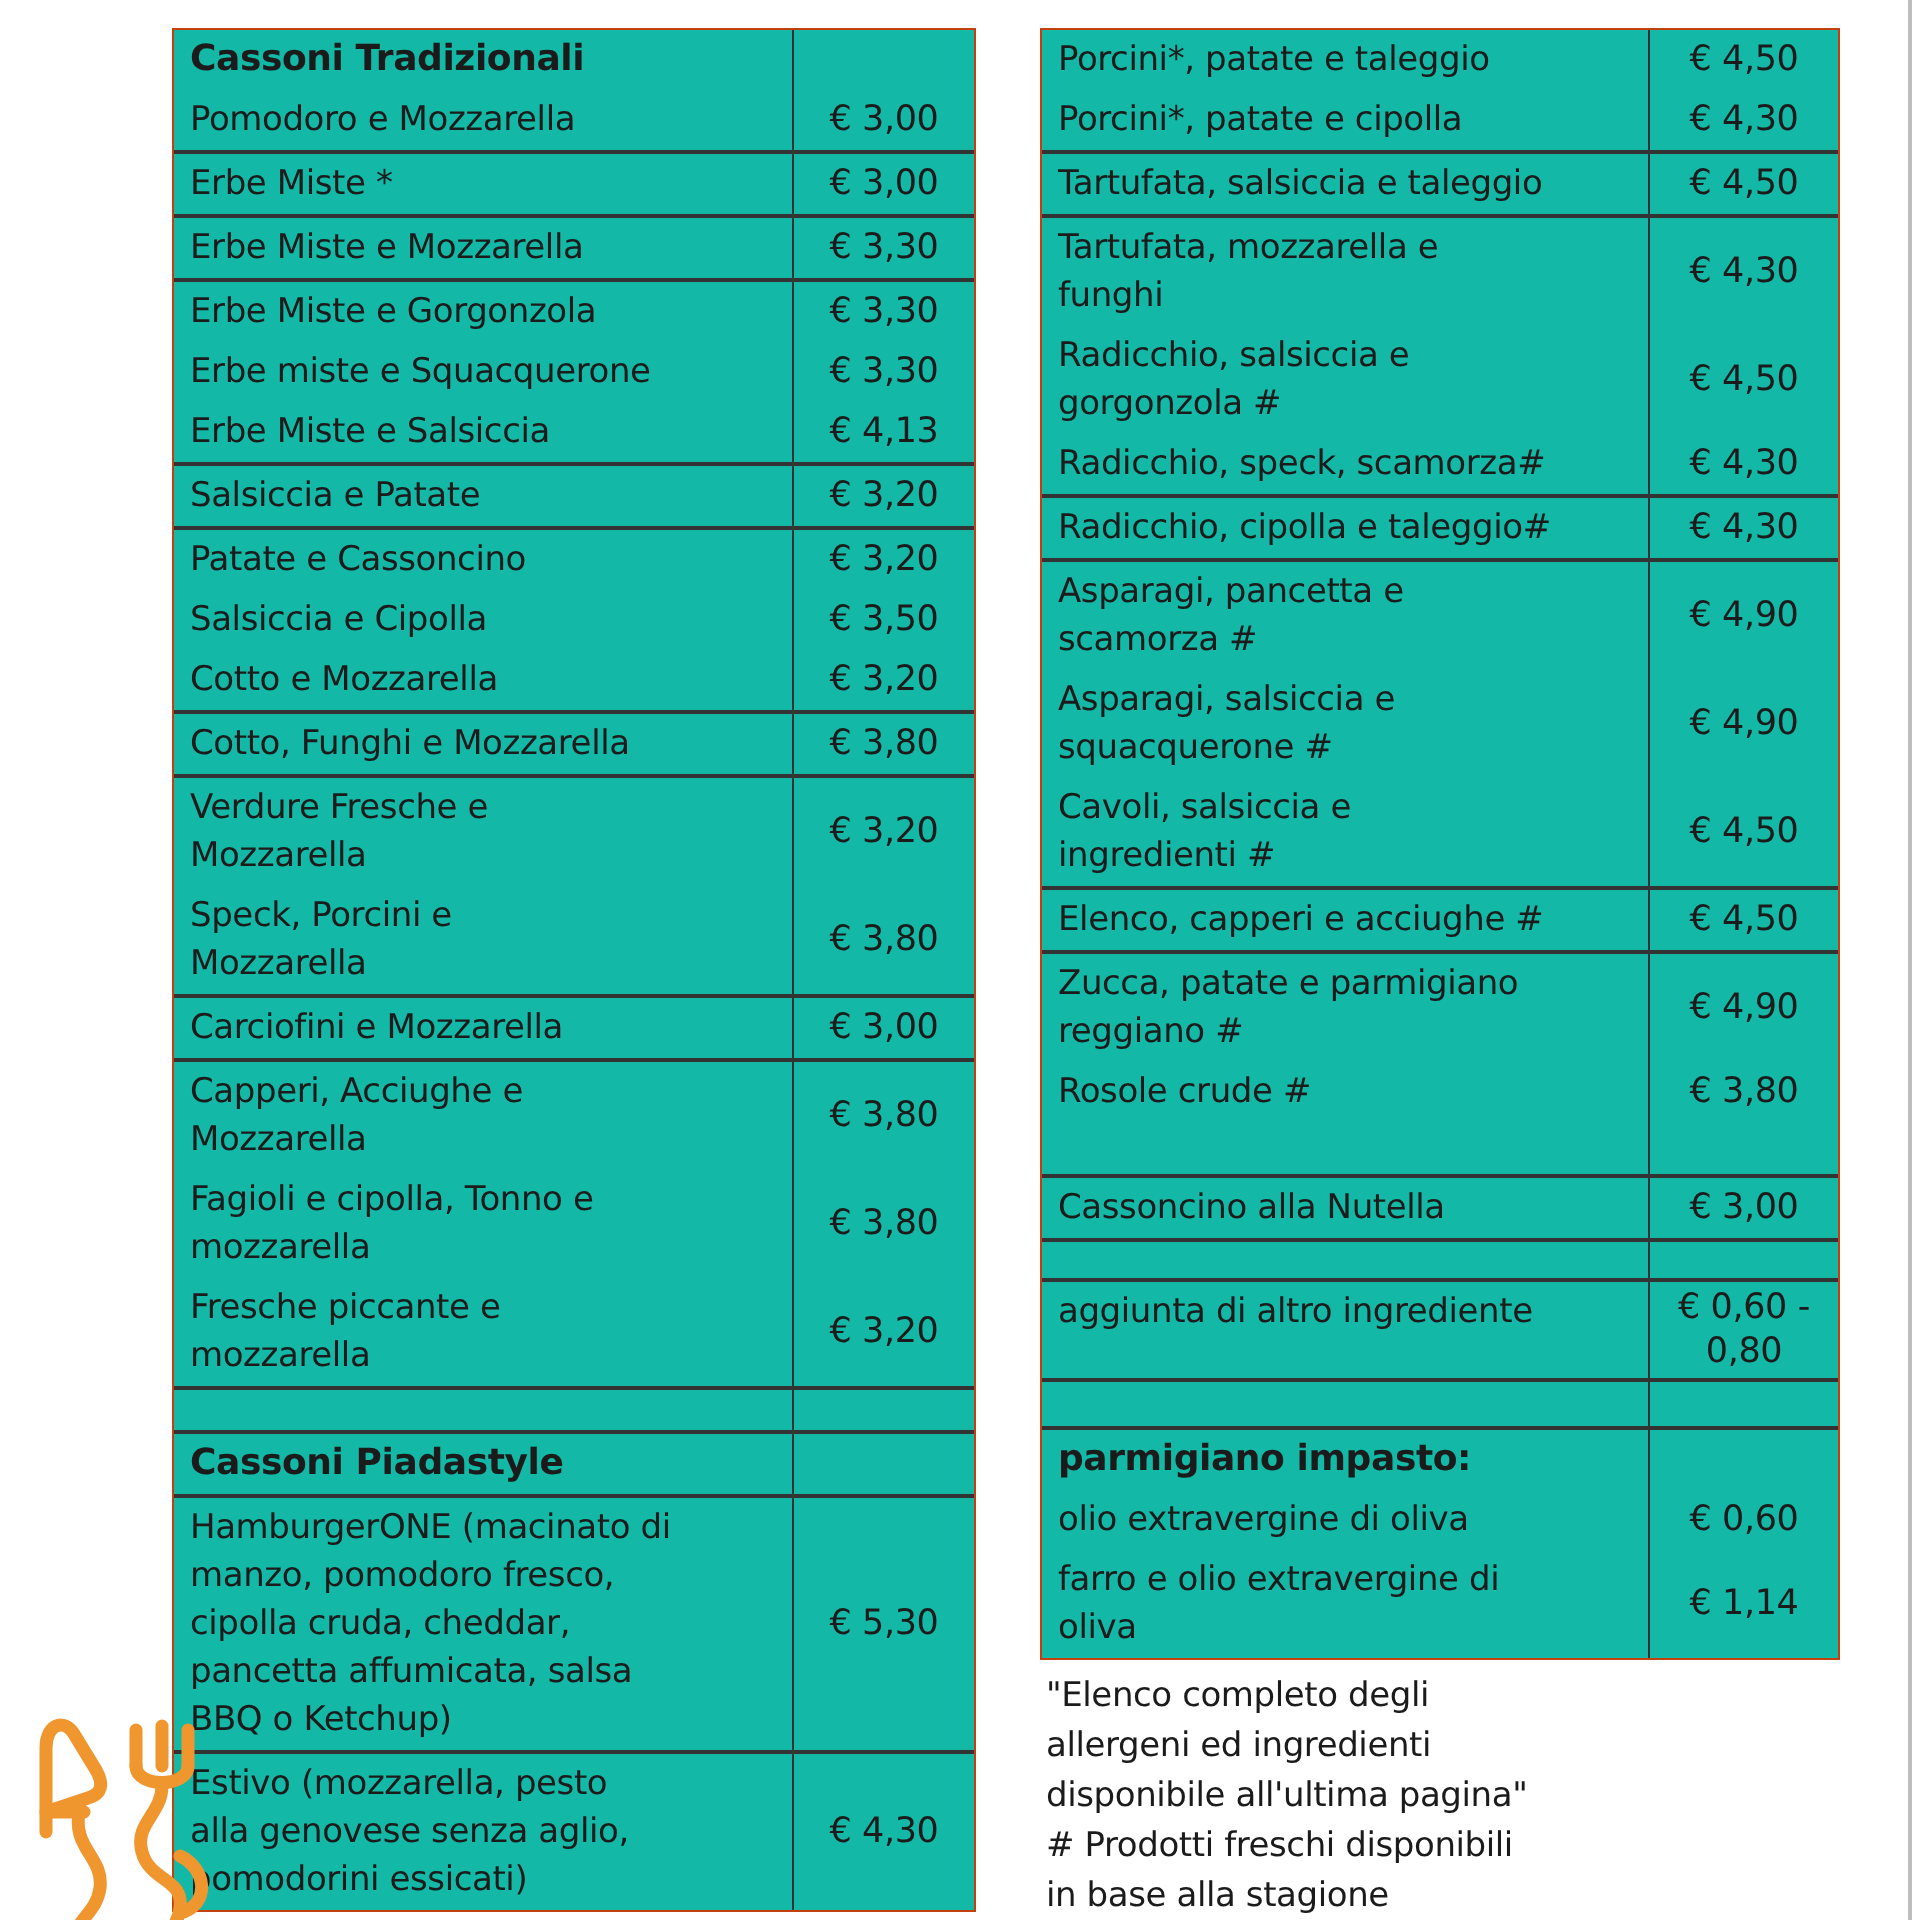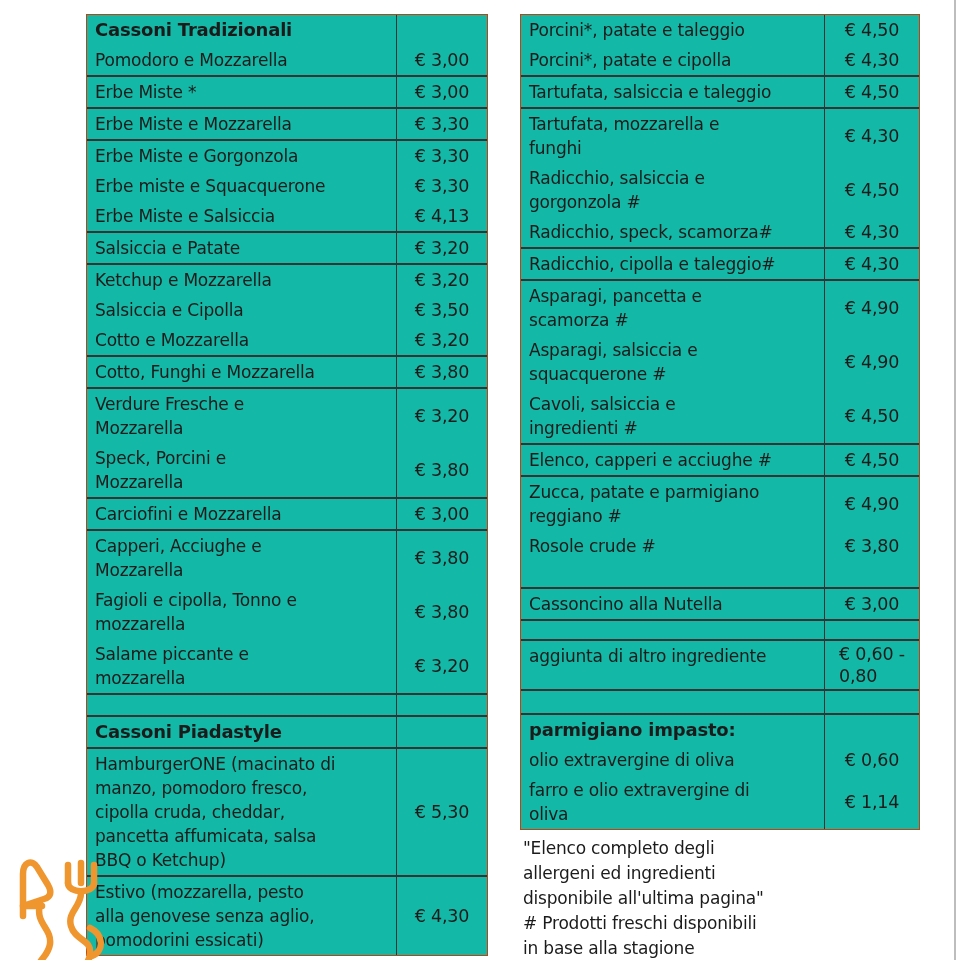--- a/index.html
+++ b/index.html
@@ -21,21 +21,21 @@
   .item{display:flex;align-items:stretch;}
   .item-name{
     flex:1;min-width:0;padding:3px 4px 3px 8px;
     font-size:17px;line-height:24px;letter-spacing:-0.2px;
     white-space:pre-line;
   }
   .item-price{
     flex:none;border-left:1.5px solid #333;
     display:flex;align-items:center;justify-content:center;
     font-size:17.5px;line-height:22px;letter-spacing:-0.2px;
-    white-space:pre-line;padding:2px 1px;
+    text-align:center;white-space:pre-line;padding:2px 1px;
     box-sizing:border-box;
   }
   .col-left .item-price{width:91px;}
   .col-right .item-price{width:95px;}
   .header-row .item-name{font-weight:bold;font-size:18px;}
   .footnote{
     margin-top:6px;padding-left:3px;
     font-size:17px;line-height:25px;letter-spacing:-0.2px;
     white-space:pre-line;color:#1b1b1b;
   }
@@ -89,21 +89,21 @@
         </div>
       </div>
       <div class="section">
         <div class="item">
           <div class="item-name">Salsiccia e Patate</div>
           <div class="item-price">€ 3,20</div>
         </div>
       </div>
       <div class="section">
         <div class="item">
-          <div class="item-name">Ketchup e Mozzarella</div>
+          <div class="item-name">Patate e Cassoncino</div>
           <div class="item-price">€ 3,20</div>
         </div>
         <div class="item">
           <div class="item-name">Salsiccia e Cipolla</div>
           <div class="item-price">€ 3,50</div>
         </div>
         <div class="item">
           <div class="item-name">Cotto e Mozzarella</div>
           <div class="item-price">€ 3,20</div>
         </div>
@@ -137,21 +137,21 @@
           <div class="item-name">Capperi, Acciughe e
 Mozzarella</div>
           <div class="item-price">€ 3,80</div>
         </div>
         <div class="item">
           <div class="item-name">Fagioli e cipolla, Tonno e
 mozzarella</div>
           <div class="item-price">€ 3,80</div>
         </div>
         <div class="item">
-          <div class="item-name">Salame piccante e
+          <div class="item-name">Fresche piccante e
 mozzarella</div>
           <div class="item-price">€ 3,20</div>
         </div>
       </div>
       <div class="section">
         <div class="item" style="min-height: 20px;">
           <div class="item-name"></div>
           <div class="item-price"></div>
         </div>
       </div>

